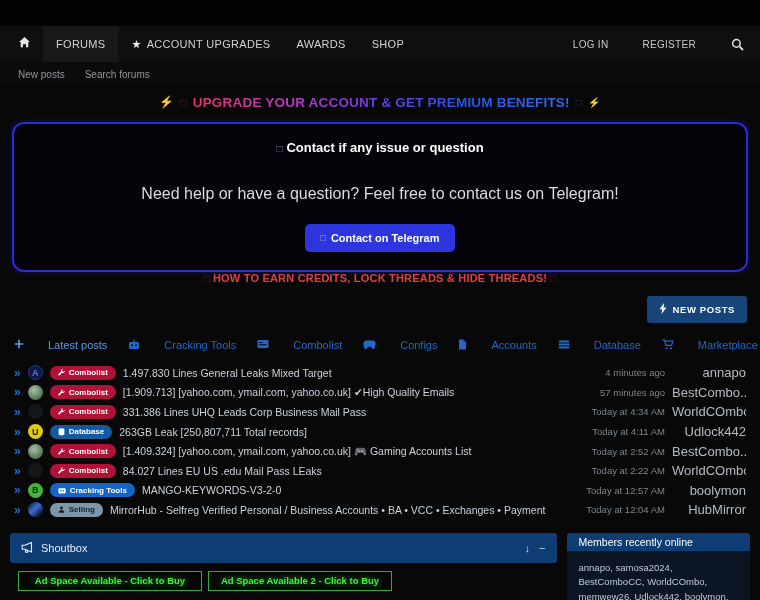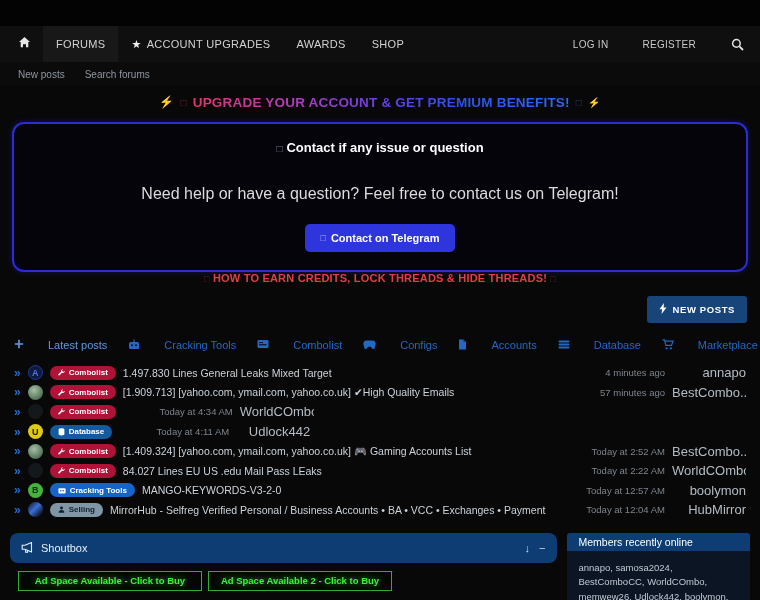--- a/index.html
+++ b/index.html
@@ -58,21 +58,21 @@
   .badge-combolist{background:#b01238}
   .badge-database{background:#155a9e}
   .badge-cracking{background:#1565c8}
   .badge-selling{background:#7e96a5;color:#12222e}
   .ttl{font-size:10.5px;color:#cbd3da;white-space:nowrap;overflow:hidden;flex:1;cursor:pointer}
   .time{font-size:9.5px;color:#7d858c;width:110px;text-align:right;flex-shrink:0;white-space:nowrap}
   .user{font-size:13px;color:#b4bcc3;width:74px;text-align:right;flex-shrink:0;white-space:nowrap;overflow:hidden;cursor:pointer}
   
   .bottom{display:flex;gap:10px;margin:13px 10px 0;align-items:flex-start}
   .left-col{width:548px}
-  .shout-header{background:#0e3d73;border-radius:8px;height:30px;display:flex;align-items:center;padding:4px 11px;color:#e9eff6}
+  .shout-header{background:#0e3d73;border-radius:3px;height:30px;display:flex;align-items:center;padding:4px 11px;color:#e9eff6}
   .shout-title{font-size:11px;margin-left:7px}
   .shout-icons{margin-left:auto;display:flex;gap:9px;color:#cdd9e6;font-size:11px}
   .shout-icon{cursor:pointer}
   .ads{display:flex;flex-wrap:wrap;gap:5px 6px;margin-top:8px;padding-left:8px}
   .ad{border:1px solid #2fae2f;background:#040704;height:20px;width:184px;display:flex;align-items:center;justify-content:center;font-size:9.5px;font-weight:bold;color:#38f538;text-shadow:0 0 7px #2fae2f;cursor:pointer;white-space:nowrap}
   .ad-break{flex-basis:100%;height:0}
   .right-col{width:184px}
   .members-header{background:#0e3d73;border-radius:3px 3px 0 0;height:18px;display:flex;align-items:center;padding:0 12px;color:#fff;font-size:10.5px}
   .members-body{background:#0b1524;padding:10px 12px 12px;font-size:9.5px;color:#c2cad2;line-height:1.55;min-height:70px}
 </style>
@@ -248,34 +248,36 @@
 
   <div class="trow">
     <span class="chev">»</span>
     <span class="av av3"></span>
     <span class="badge badge-combolist">
       <svg width="7" height="7" viewBox="0 0 8 8">
           <path d="M5.6.4a2.1 2.1 0 0 0-2.2 2.6L.6 5.8a.9.9 0 1 0 1.3 1.3l2.8-2.8A2.1 2.1 0 0 0 7.6 2l-1.2 1.2-1.3-.4-.4-1.3z" fill="#fff"></path>
         </svg>
       <span>Combolist</span>
     </span>
+    <span class="ttl">331.386 Lines UHQ Leads Corp Business Mail Pass</span>
     <span class="time">Today at 4:34 AM</span>
     <span class="user">WorldCOmbo</span>
   </div>
 
   <div class="trow">
     <span class="chev">»</span>
     <span class="av av4">U</span>
     <span class="badge badge-database">
       <svg width="7" height="8" viewBox="0 0 8 9">
           <ellipse cx="4" cy="1.5" rx="3.3" ry="1.3" fill="#fff"></ellipse>
           <path d="M0.7 1.5 v5.6 c0 .75 1.5 1.3 3.3 1.3 s3.3-.55 3.3-1.3 V1.5" fill="#fff"></path>
         </svg>
       <span>Database</span>
     </span>
+    <span class="ttl">263GB Leak [250,807,711 Total records]</span>
     <span class="time">Today at 4:11 AM</span>
     <span class="user">Udlock442</span>
   </div>
 
   <div class="trow">
     <span class="chev">»</span>
     <span class="av av5"></span>
     <span class="badge badge-combolist">
       <svg width="7" height="7" viewBox="0 0 8 8">
           <path d="M5.6.4a2.1 2.1 0 0 0-2.2 2.6L.6 5.8a.9.9 0 1 0 1.3 1.3l2.8-2.8A2.1 2.1 0 0 0 7.6 2l-1.2 1.2-1.3-.4-.4-1.3z" fill="#fff"></path>

